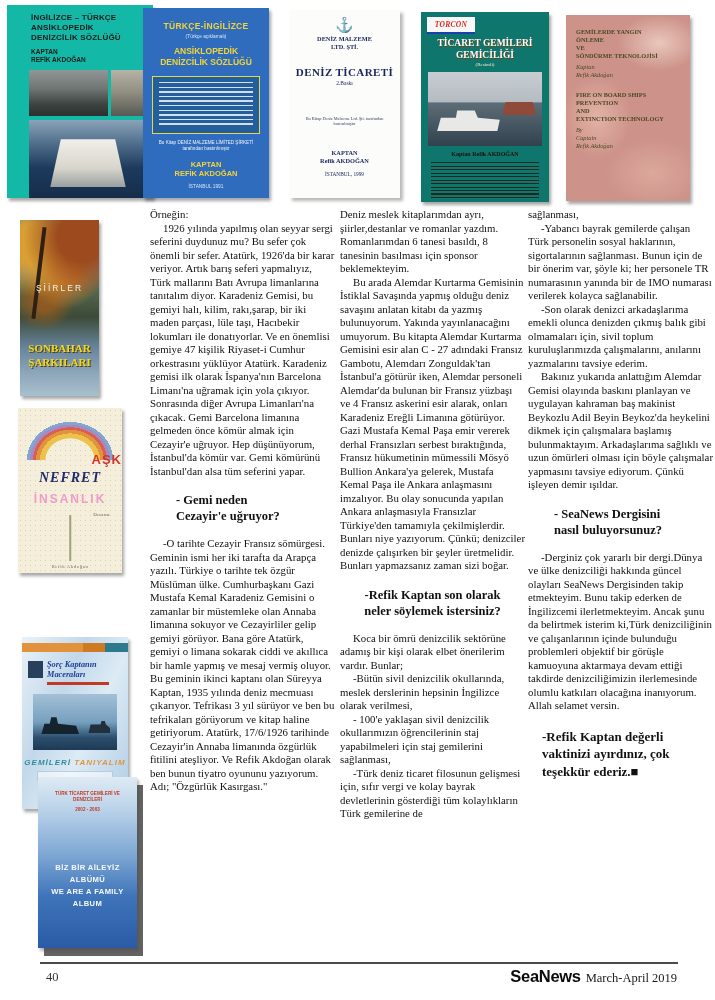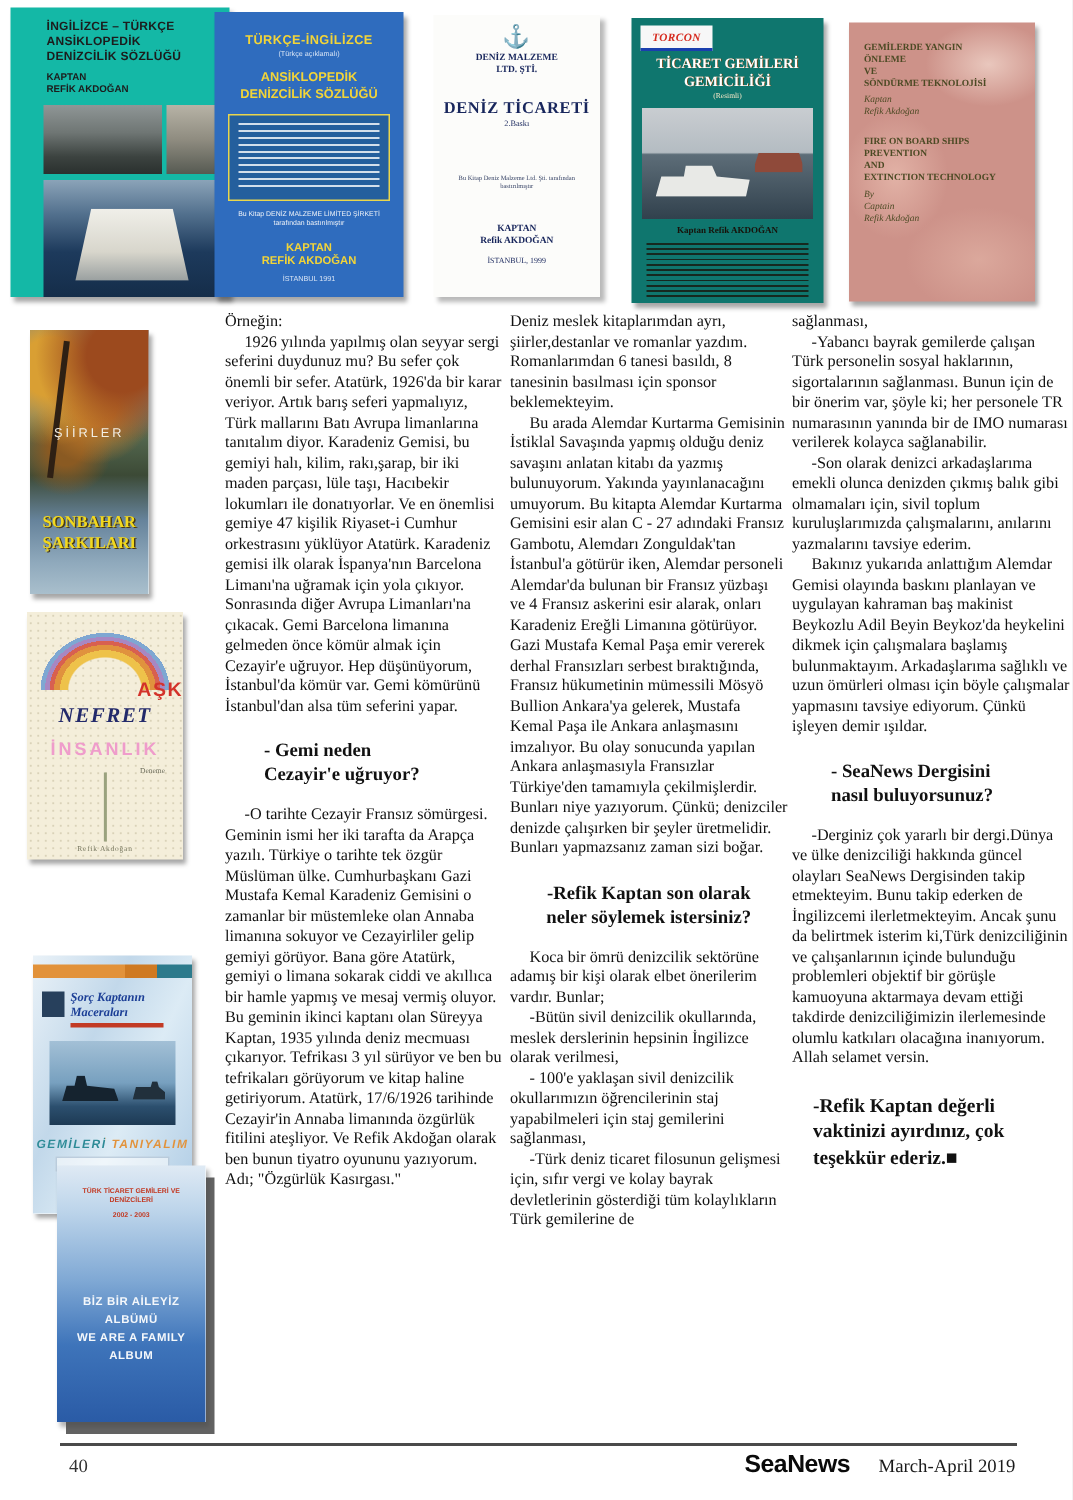--- a/index.html
+++ b/index.html
@@ -134,21 +134,21 @@
   .col-1{left:150px;}  .col-2{left:340px;}  .col-3{left:528px;}
   .para{font-size:10.8px;line-height:13.5px;text-indent:13px;text-align:left;}
   .para.noindent{text-indent:0;}
   .col-heading{font-weight:bold;font-size:12.5px;line-height:16px;margin:14px 0 13px 26px;white-space:pre-line;}
   .col-heading.centered{text-align:center;margin-left:0;margin-right:0;}
   .col-end{font-weight:bold;font-size:13px;line-height:17.5px;margin:15px 0 4px 14px;white-space:pre-line;}
 
   
   .footer-rule{position:absolute;left:40px;top:962px;width:638px;height:2px;background:#4a4a4a;}
   .page-number{position:absolute;left:46px;top:970px;font-size:12.5px;color:#333;}
-  .footer-brand{position:absolute;right:38px;top:967px;display:flex;align-items:baseline;gap:19px;}
+  .footer-brand{position:absolute;right:38px;top:967px;display:flex;align-items:baseline;gap:5px;}
   .brand-logo{font-family:"Liberation Sans",sans-serif;font-weight:bold;font-size:16.5px;letter-spacing:-.3px;color:#0a0a0a;}
   .brand-issue{font-size:12.5px;color:#1a1a1a;}
 </style>
 </head>
 <body>
 
 <div class="page">
 
   <div class="cover c1">
     <div class="c1-head">

